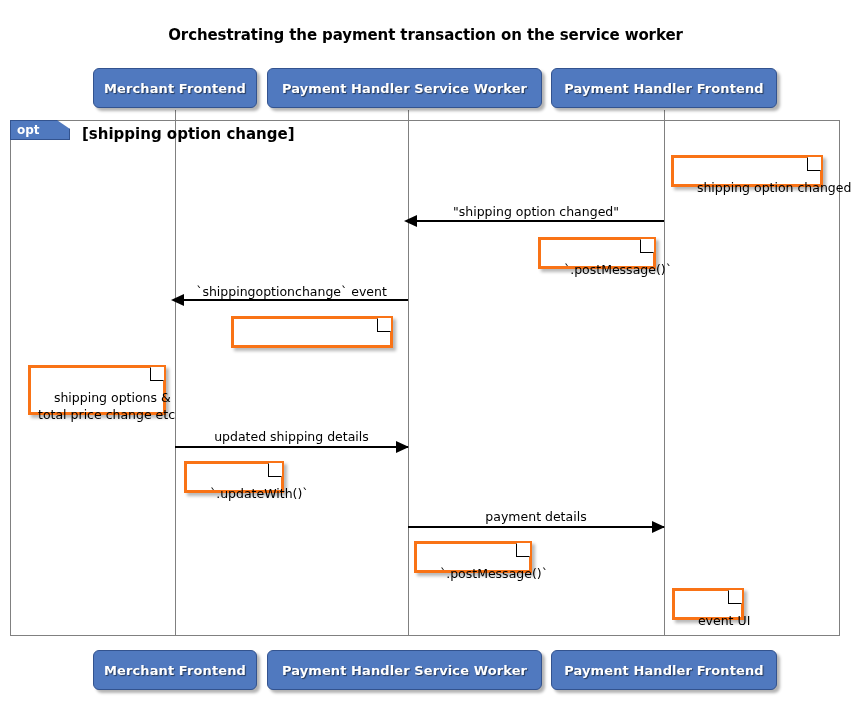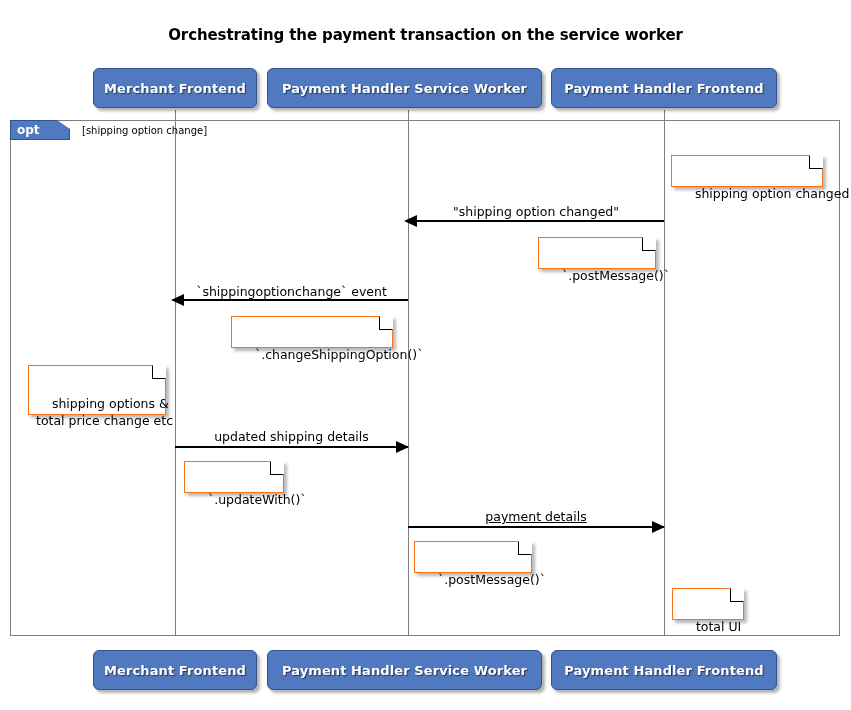--- a/index.html
+++ b/index.html
@@ -79,22 +79,22 @@
     font-size: 12px;
     font-weight: bold;
     line-height: 18px;
     padding-left: 6px;
     box-sizing: border-box;
     
     clip-path: polygon(0 0, 78% 0, 100% 45%, 100% 100%, 0 100%);
   }
   .frame-label {
     position: absolute;
-    font-size: 10px;
-    font-weight: normal;
+    font-size: 15px;
+    font-weight: bold;
     color: #000000;
     white-space: nowrap;
   }
 
   
   .msg-line {
     position: absolute;
     height: 0;
     border-top: 2px solid #000000;
   }
@@ -112,24 +112,24 @@
     border-bottom: 6px solid transparent;
   }
   .arrow-right { border-left: 13px solid #000000; }
   .arrow-left  { border-right: 13px solid #000000; }
 
   
   .note {
     position: absolute;
     box-sizing: border-box;
     background: #ffffff;
-    border: 1px solid #f97316;
+    border: 3px solid #f97316;
     font-size: 12.5px;
     color: #000000;
-    padding: 12px 8px 4px 7px;
+    padding: 4px 8px 4px 7px;
     line-height: 17px;
     white-space: pre;
     box-shadow: 3px 3px 3px rgba(0,0,0,0.28);
   }
   .note .fold {
     position: absolute;
     right: -1px;
     top: -1px;
     width: 13px;
     height: 13px;
@@ -196,21 +196,20 @@
     <span>`.postMessage()`</span>
     <span class="fold-cover"></span>
     <span class="fold"></span>
   </div>
 
   <div class="msg-label" style="left:175px; top:268px; width:233px;">`shippingoptionchange` event</div>
   <div class="msg-line" style="left:175px; top:283px; width:233px;"></div>
   <div class="arrowhead arrow-left" style="left:171px; top:278px;"></div>
 
   <div class="note" style="left:231px; top:300px; width:162px; height:32px;">
-    <span>`.changeShippingOption()`</span>
     <span class="fold-cover"></span>
     <span class="fold"></span>
   </div>
 
   <div class="note" style="left:28px; top:349px; width:138px; height:50px;">
     <span>shipping options &amp;
 total price change etc</span>
     <span class="fold-cover"></span>
     <span class="fold"></span>
   </div>
@@ -218,32 +217,32 @@
   <div class="msg-label" style="left:175px; top:413px; width:233px;">updated shipping details</div>
   <div class="msg-line" style="left:175px; top:430px; width:233px;"></div>
   <div class="arrowhead arrow-right" style="left:396px; top:425px;"></div>
 
   <div class="note" style="left:184px; top:445px; width:100px; height:32px;">
     <span>`.updateWith()`</span>
     <span class="fold-cover"></span>
     <span class="fold"></span>
   </div>
 
-  <div class="msg-label" style="left:408px; top:493px; width:256px;text-decoration:underline;">payment details</div>
+  <div class="msg-label" style="left:408px; top:493px; width:256px;">payment details</div>
   <div class="msg-line" style="left:408px; top:510px; width:256px;"></div>
   <div class="arrowhead arrow-right" style="left:652px; top:505px;"></div>
 
   <div class="note" style="left:414px; top:525px; width:118px; height:32px;">
     <span>`.postMessage()`</span>
     <span class="fold-cover"></span>
     <span class="fold"></span>
   </div>
 
   <div class="note" style="left:672px; top:572px; width:72px; height:32px;">
-    <span>total UI</span>
+    <span>event UI</span>
     <span class="fold-cover"></span>
     <span class="fold"></span>
   </div>
 
   <div class="actor-box" style="left:93px; top:634px; width:164px; height:40px;">
     <span>Merchant Frontend</span>
   </div>
   <div class="actor-box" style="left:267px; top:634px; width:275px; height:40px;">
     <span>Payment Handler Service Worker</span>
   </div>

